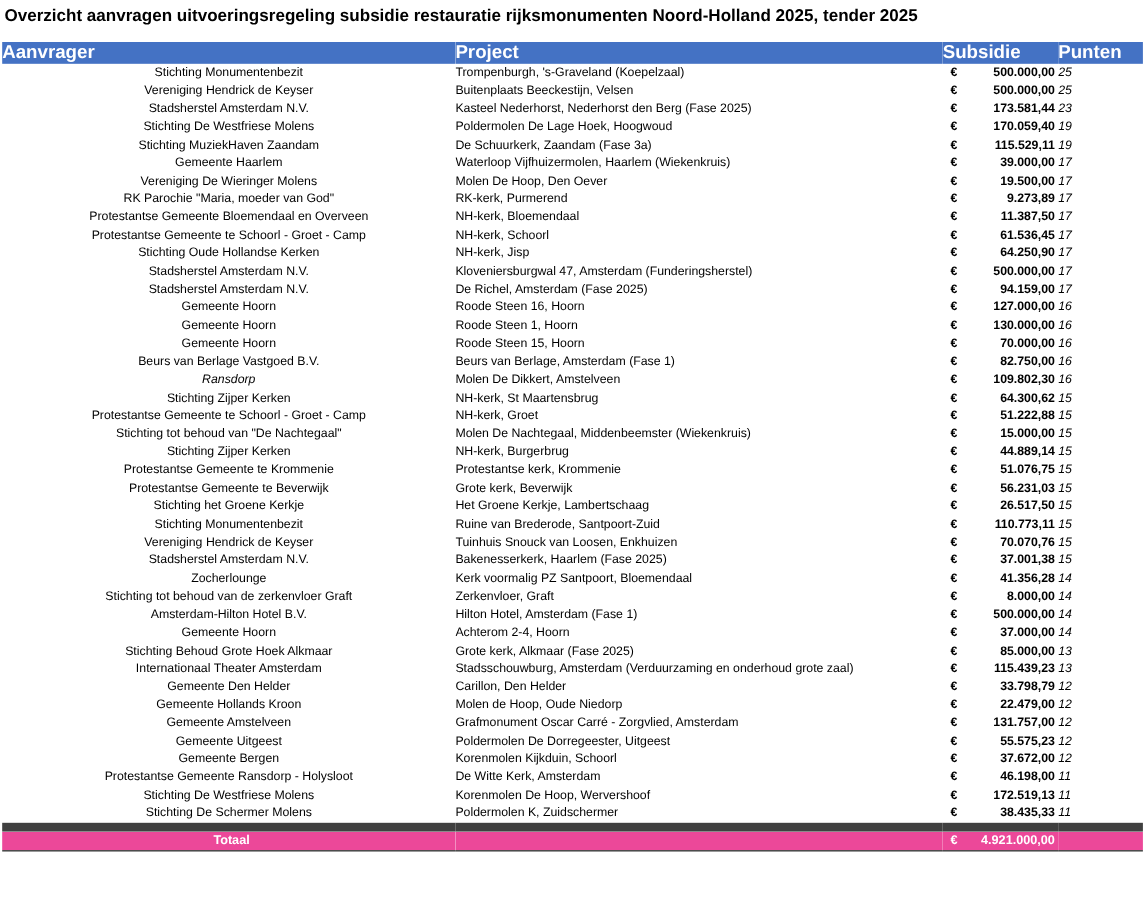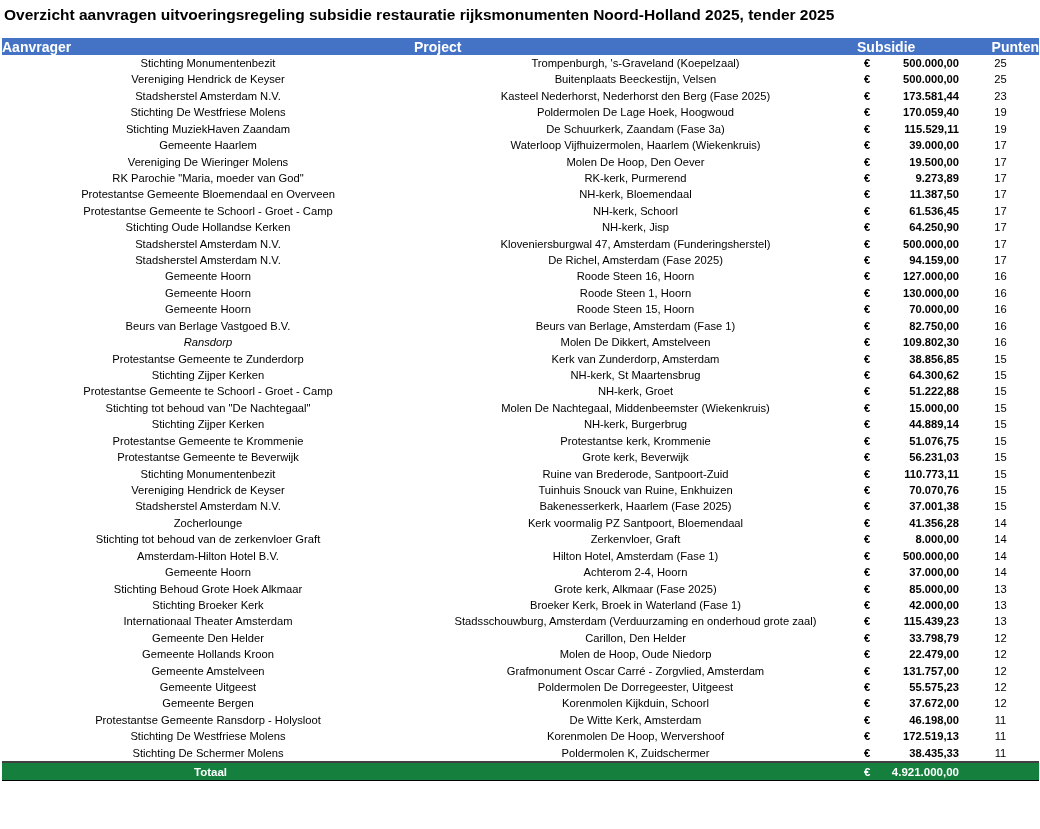--- a/index.html
+++ b/index.html
@@ -38,59 +38,60 @@
   
   col.w-aanvrager { width: 412px; }
   col.w-project   { width: 443px; }
   col.w-subsidie  { width: 105px; }
   col.w-punten    { width: 77px; }
 
   thead th {
     background: #4472C4;
     color: #ffffff;
     font-weight: bold;
-    font-size: 14px;
+    font-size: 17px;
     height: 17px;
     text-align: left;
   }
   th.c-aanvrager { padding-left: 5px; }
   th.c-project   { padding-left: 1px; }
   th.c-subsidie  { padding-left: 5px; }
-  th.c-punten    { padding-left: 1px; text-align: right; }
+  th.c-punten    { padding-left: 1px; }
 
   tbody td {
     font-size: 11.2px;
     height: 16.42px;
     line-height: 16.42px;
   }
   td.c-aanvrager { padding-left: 5px; text-align: center; }
-  td.c-project   { padding-left: 1px; text-align: center; }
+  td.c-project   { padding-left: 1px; }
   td.c-subsidie .euro {
     float: left;
     padding-left: 7px;
     font-weight: bold;
   }
   td.c-subsidie .amount {
     float: right;
     padding-right: 3px;
     font-weight: bold;
   }
   td.c-punten {
-    text-align: center;
+    text-align: left;
     padding-right: 22px;
+    font-style: italic;
   }
   tr.italic td.c-aanvrager { font-style: italic; }
 
   tfoot td {
-    background: #15803d;
+    background: #ec4899;
     color: #ffffff;
     font-weight: bold;
     font-size: 11.5px;
     height: 17px;
-    border-top: 2px solid #404040;
+    border-top: 8px solid #404040;
     border-bottom: 1px solid #000;
   }
   tfoot td.c-aanvrager { padding-left: 5px; }
   tfoot td.c-subsidie .euro { float: left; padding-left: 7px; }
   tfoot td.c-subsidie .amount { float: right; padding-right: 3px; text-align: right; }
 </style>
 </head>
 <body>
 
 <div class="page">
@@ -286,29 +287,20 @@
   <tr class="italic">
     <td class="c-aanvrager">Ransdorp</td>
     <td class="c-project">Molen De Dikkert, Amstelveen</td>
     <td class="c-subsidie">
       <span class="euro">€</span>
       <span class="amount">109.802,30</span>
     </td>
     <td class="c-punten">16</td>
   </tr>
 
-  <tr>
-    <td class="c-aanvrager">Protestantse Gemeente te Zunderdorp</td>
-    <td class="c-project">Kerk van Zunderdorp, Amsterdam</td>
-    <td class="c-subsidie">
-      <span class="euro">€</span>
-      <span class="amount">38.856,85</span>
-    </td>
-    <td class="c-punten">15</td>
-  </tr>
 
   <tr>
     <td class="c-aanvrager">Stichting Zijper Kerken</td>
     <td class="c-project">NH-kerk, St Maartensbrug</td>
     <td class="c-subsidie">
       <span class="euro">€</span>
       <span class="amount">64.300,62</span>
     </td>
     <td class="c-punten">15</td>
   </tr>
@@ -357,34 +349,43 @@
   <tr>
     <td class="c-aanvrager">Protestantse Gemeente te Beverwijk</td>
     <td class="c-project">Grote kerk, Beverwijk</td>
     <td class="c-subsidie">
       <span class="euro">€</span>
       <span class="amount">56.231,03</span>
     </td>
     <td class="c-punten">15</td>
   </tr>
 
+  <tr>
+    <td class="c-aanvrager">Stichting het Groene Kerkje</td>
+    <td class="c-project">Het Groene Kerkje, Lambertschaag</td>
+    <td class="c-subsidie">
+      <span class="euro">€</span>
+      <span class="amount">26.517,50</span>
+    </td>
+    <td class="c-punten">15</td>
+  </tr>
 
   <tr>
     <td class="c-aanvrager">Stichting Monumentenbezit</td>
     <td class="c-project">Ruine van Brederode, Santpoort-Zuid</td>
     <td class="c-subsidie">
       <span class="euro">€</span>
       <span class="amount">110.773,11</span>
     </td>
     <td class="c-punten">15</td>
   </tr>
 
   <tr>
     <td class="c-aanvrager">Vereniging Hendrick de Keyser</td>
-    <td class="c-project">Tuinhuis Snouck van Ruine, Enkhuizen</td>
+    <td class="c-project">Tuinhuis Snouck van Loosen, Enkhuizen</td>
     <td class="c-subsidie">
       <span class="euro">€</span>
       <span class="amount">70.070,76</span>
     </td>
     <td class="c-punten">15</td>
   </tr>
 
   <tr>
     <td class="c-aanvrager">Stadsherstel Amsterdam N.V.</td>
     <td class="c-project">Bakenesserkerk, Haarlem (Fase 2025)</td>
@@ -438,29 +439,20 @@
   <tr>
     <td class="c-aanvrager">Stichting Behoud Grote Hoek Alkmaar</td>
     <td class="c-project">Grote kerk, Alkmaar (Fase 2025)</td>
     <td class="c-subsidie">
       <span class="euro">€</span>
       <span class="amount">85.000,00</span>
     </td>
     <td class="c-punten">13</td>
   </tr>
 
-  <tr>
-    <td class="c-aanvrager">Stichting Broeker Kerk</td>
-    <td class="c-project">Broeker Kerk, Broek in Waterland (Fase 1)</td>
-    <td class="c-subsidie">
-      <span class="euro">€</span>
-      <span class="amount">42.000,00</span>
-    </td>
-    <td class="c-punten">13</td>
-  </tr>
 
   <tr>
     <td class="c-aanvrager">Internationaal Theater Amsterdam</td>
     <td class="c-project">Stadsschouwburg, Amsterdam (Verduurzaming en onderhoud grote zaal)</td>
     <td class="c-subsidie">
       <span class="euro">€</span>
       <span class="amount">115.439,23</span>
     </td>
     <td class="c-punten">13</td>
   </tr>

